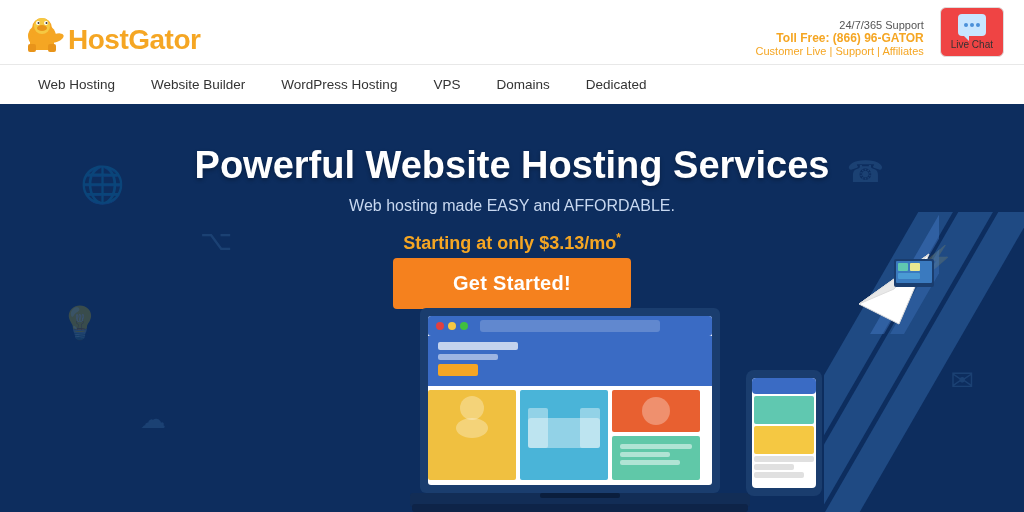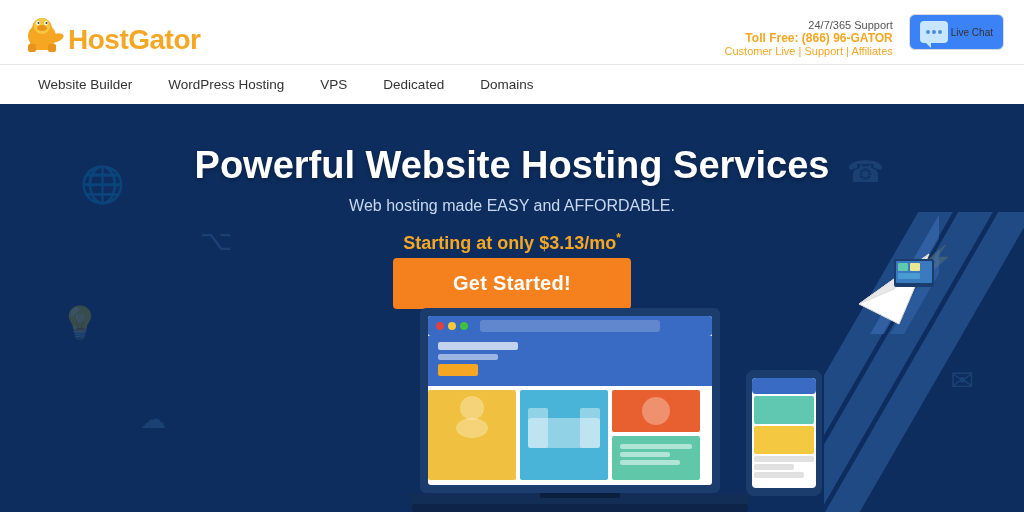--- a/index.html
+++ b/index.html
@@ -54,26 +54,26 @@
     }
     .header-info .links {
       font-size: 11px;
       color: #f5a623;
     }
     .header-info .links a {
       color: #f5a623;
       text-decoration: none;
     }
     .live-chat-btn {
-      background: #3b82f6;
+      background: #ef4444;
       border: 1px solid #ddd;
       border-radius: 6px;
       padding: 6px 10px;
       display: flex;
-      flex-direction: row;
+      flex-direction: column;
       align-items: center;
       font-size: 10px;
       color: #333;
       cursor: pointer;
       gap: 3px;
       min-width: 60px;
     }
     .chat-bubble {
       width: 28px;
       height: 22px;
@@ -249,25 +249,26 @@
           <div class="chat-dot"></div>
           <div class="chat-dot"></div>
         </div>
       </div>
       <span>Live Chat</span>
     </button>
   </div>
 </div>
 
 <nav class="nav">
+  <div class="nav-item">Web Hosting</div>
   <div class="nav-item">Website Builder</div>
   <div class="nav-item">WordPress Hosting</div>
   <div class="nav-item">VPS</div>
+  <div class="nav-item">Domains</div>
   <div class="nav-item">Dedicated</div>
-  <div class="nav-item">Domains</div>
 </nav>
 
 <div class="hero">
 
   <div style="position:absolute; left:80px; top:60px; opacity:0.18; color:#5b9bd5; font-size:36px;">🌐</div>
   <div style="position:absolute; left:200px; top:120px; opacity:0.18; color:#5b9bd5; font-size:28px;">⌥</div>
   <div style="position:absolute; left:60px; top:200px; opacity:0.18; color:#5b9bd5; font-size:32px;">💡</div>
   <div style="position:absolute; left:140px; top:300px; opacity:0.18; color:#5b9bd5; font-size:26px;">☁</div>
   <div style="position:absolute; right:140px; top:50px; opacity:0.18; color:#5b9bd5; font-size:30px;">☎</div>
   <div style="position:absolute; right:70px; top:140px; opacity:0.18; color:#5b9bd5; font-size:26px;">⚡</div>

